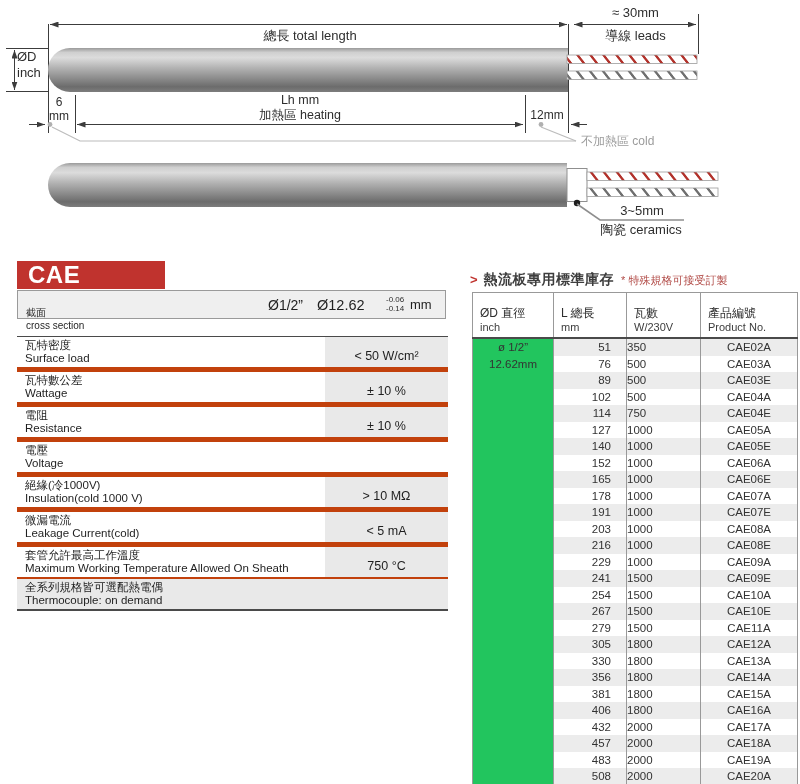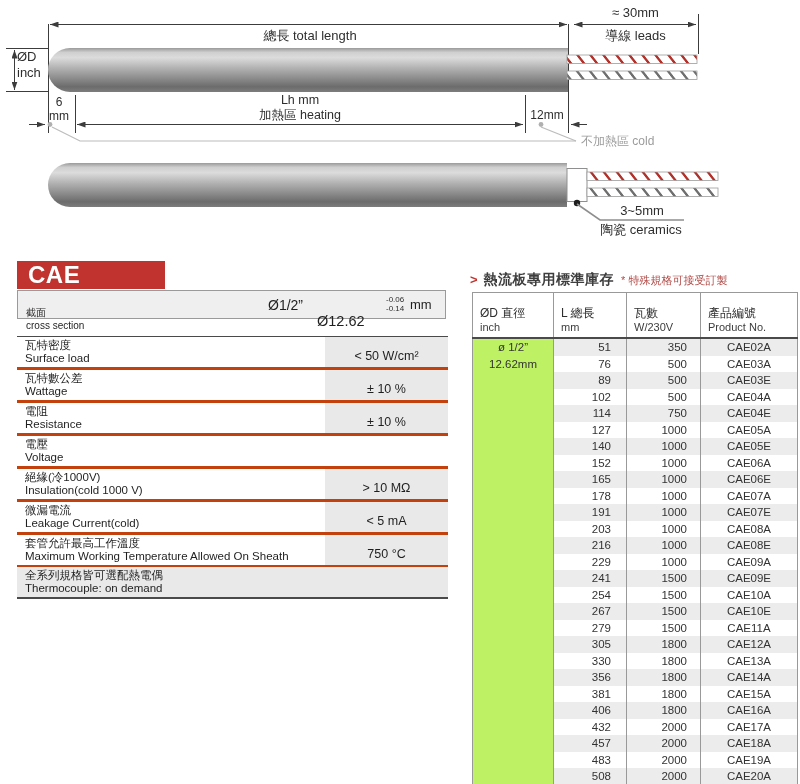--- a/index.html
+++ b/index.html
@@ -22,49 +22,49 @@
   .lbl-cold{left:581px;top:133px;font-size:12px;color:#9b9b9b;}
   .lbl-35{left:598px;top:203px;width:88px;}
   .lbl-cer{left:586px;top:221px;width:110px;}
 
   
   .cae-banner{position:absolute;left:17px;top:261px;width:148px;height:28px;background:#c0332e;}
   .cae-banner span{display:block;padding-left:11px;font-size:24px;font-weight:bold;color:#fff;line-height:27px;letter-spacing:.5px;border-radius:11px;}
   .cross-bar{position:absolute;left:17px;top:290px;width:429px;height:29px;background:#efefef;border:1px solid #9a9a9a;box-sizing:border-box;}
   .cs-label{position:absolute;left:8px;top:15px;font-size:10px;line-height:13px;color:#1f1f1f;}
   .cs-inch{position:absolute;left:250px;top:0;height:27px;display:flex;align-items:center;font-size:14px;}
-  .cs-mm{position:absolute;left:299px;top:16px;height:27px;display:flex;align-items:center;font-size:14.5px;}
+  .cs-mm{position:absolute;left:299px;top:0;height:27px;display:flex;align-items:center;font-size:14.5px;}
   .cs-tol{position:absolute;left:368px;top:4px;font-size:8px;line-height:9px;color:#2e2e2e;}
   .cs-unit{position:absolute;left:392px;top:0;height:27px;display:flex;align-items:center;font-size:13px;}
 
   .spec-table{position:absolute;left:17px;top:336px;width:431px;border-top:1.5px solid #4a4a4a;}
-  .spec-row{position:relative;height:30px;border-bottom:3px solid #c2410c;}
+  .spec-row{position:relative;height:30px;border-bottom:5px solid #c2410c;}
   .spec-row:nth-child(7){border-bottom-width:2px;}
   .spec-row.full{background:#e9e9e9;border-bottom:2px solid #4a4a4a;}
   .spec-zh{position:absolute;left:8px;top:2px;font-size:11.5px;line-height:13.5px;}
   .spec-en{position:absolute;left:8px;top:15px;font-size:11.5px;line-height:13.5px;}
   .spec-val{position:absolute;left:308px;top:0;width:123px;height:100%;background:#e9e9e9;display:flex;align-items:flex-end;justify-content:center;padding-bottom:4px;box-sizing:border-box;font-size:12.5px;}
 
   
   .stock-title{position:absolute;left:470px;top:271px;width:330px;display:flex;align-items:baseline;white-space:nowrap;}
   .chev{color:#c0332e;font-weight:bold;font-size:13px;margin-right:6px;}
   .st-text{font-size:14px;font-weight:bold;color:#3d3d3d;letter-spacing:.5px;}
   .st-note{font-size:11px;color:#b14a46;margin-left:7px;}
 
   .stock-table{position:absolute;left:472px;top:292px;}
   table.stock{border-collapse:collapse;table-layout:fixed;width:325px;border:1px solid #999;}
   table.stock thead td{border:1px solid #999;border-bottom:2px solid #4a4a4a;padding:13px 0 3px 7px;vertical-align:top;}
   table.stock thead .h1{font-size:12px;color:#2e2e2e;line-height:15px;white-space:nowrap;}
   table.stock thead .h2{font-size:11px;color:#3d3d3d;line-height:13px;white-space:nowrap;}
   table.stock tbody td{height:16.5px;line-height:16.5px;padding:0;font-size:11.5px;color:#333;border-left:1px solid #999;border-right:1px solid #999;}
   table.stock tbody tr:nth-child(odd) td:not(.dia-cell){background:#ececec;}
-  td.dia-cell{background:#bef264;vertical-align:top;}
+  td.dia-cell{background:#22c55e;vertical-align:top;}
   td.dia-cell div{height:16.5px;line-height:16.5px;text-align:center;font-size:11.5px;}
   td.l-col{text-align:right;padding-right:15px !important;}
-  td.w-col{text-align:right;padding-right:13px !important;}
+  td.w-col{text-align:left;padding-right:13px !important;}
   td.p-col{text-align:center;}
 </style>
 </head>
 <body>
 
 <div class="canvas">
 
   <div class="diagram">
     <svg width="800" height="250" viewBox="0 0 800 250">
       <defs>

